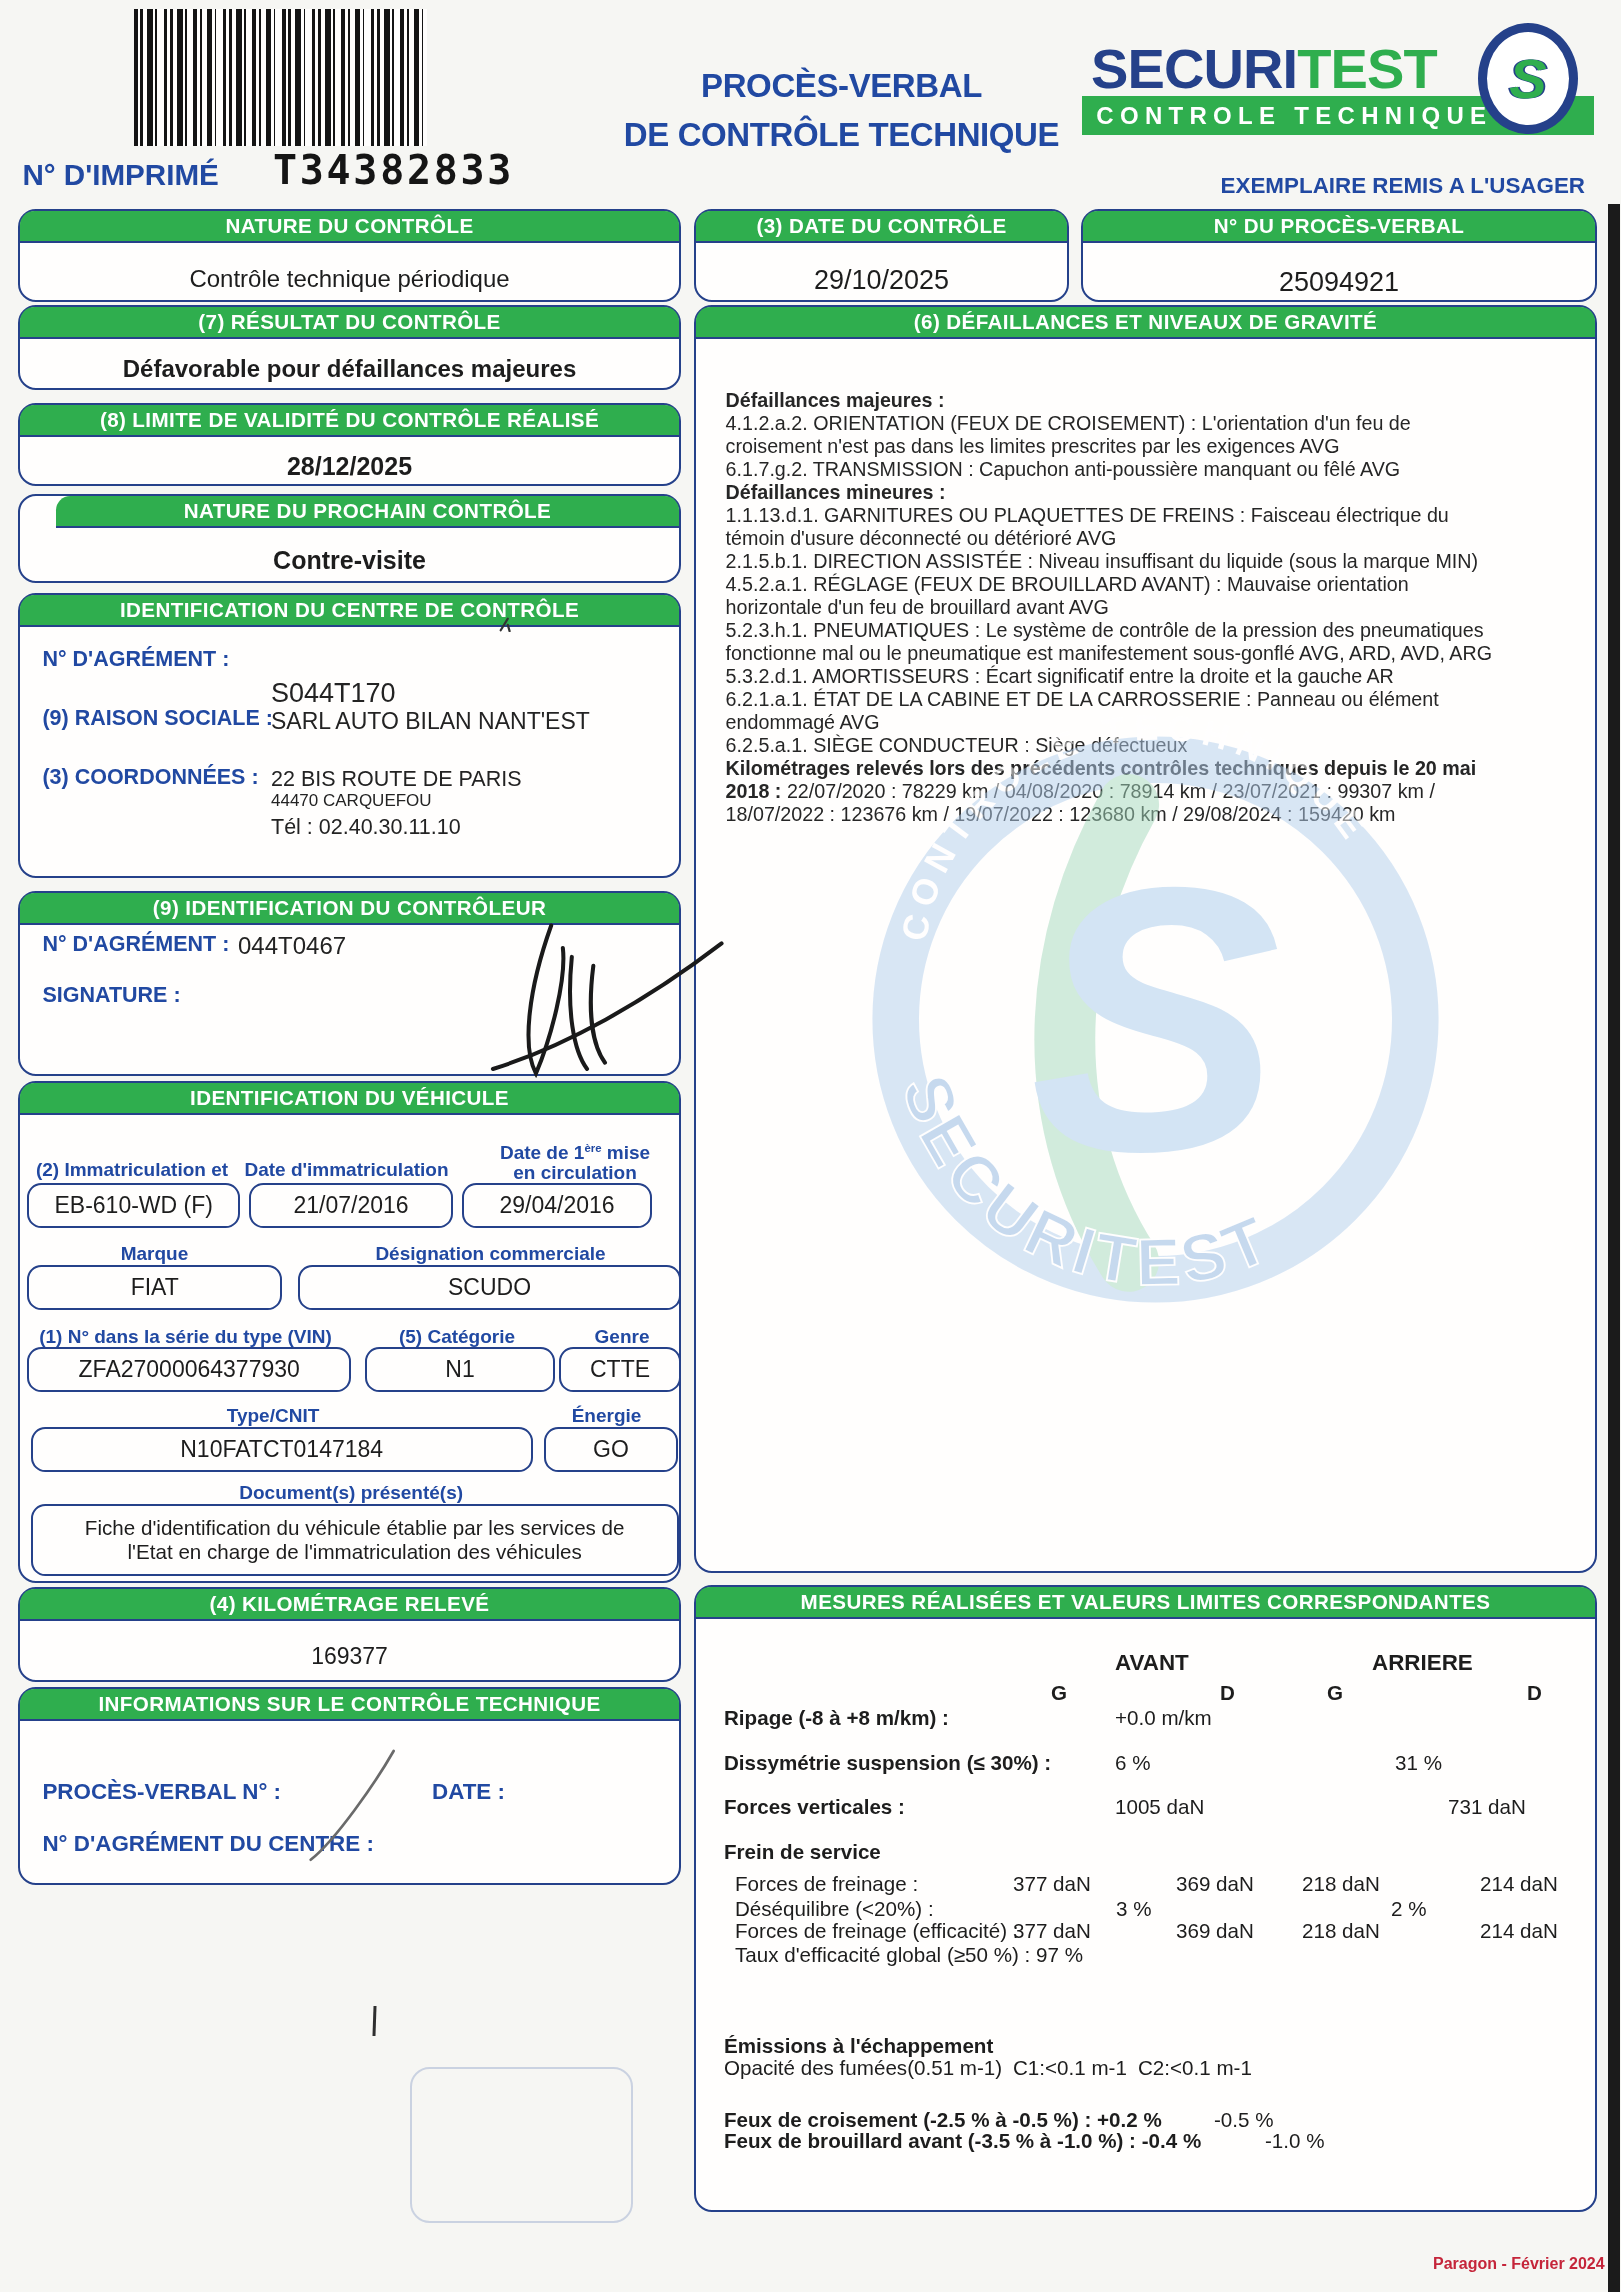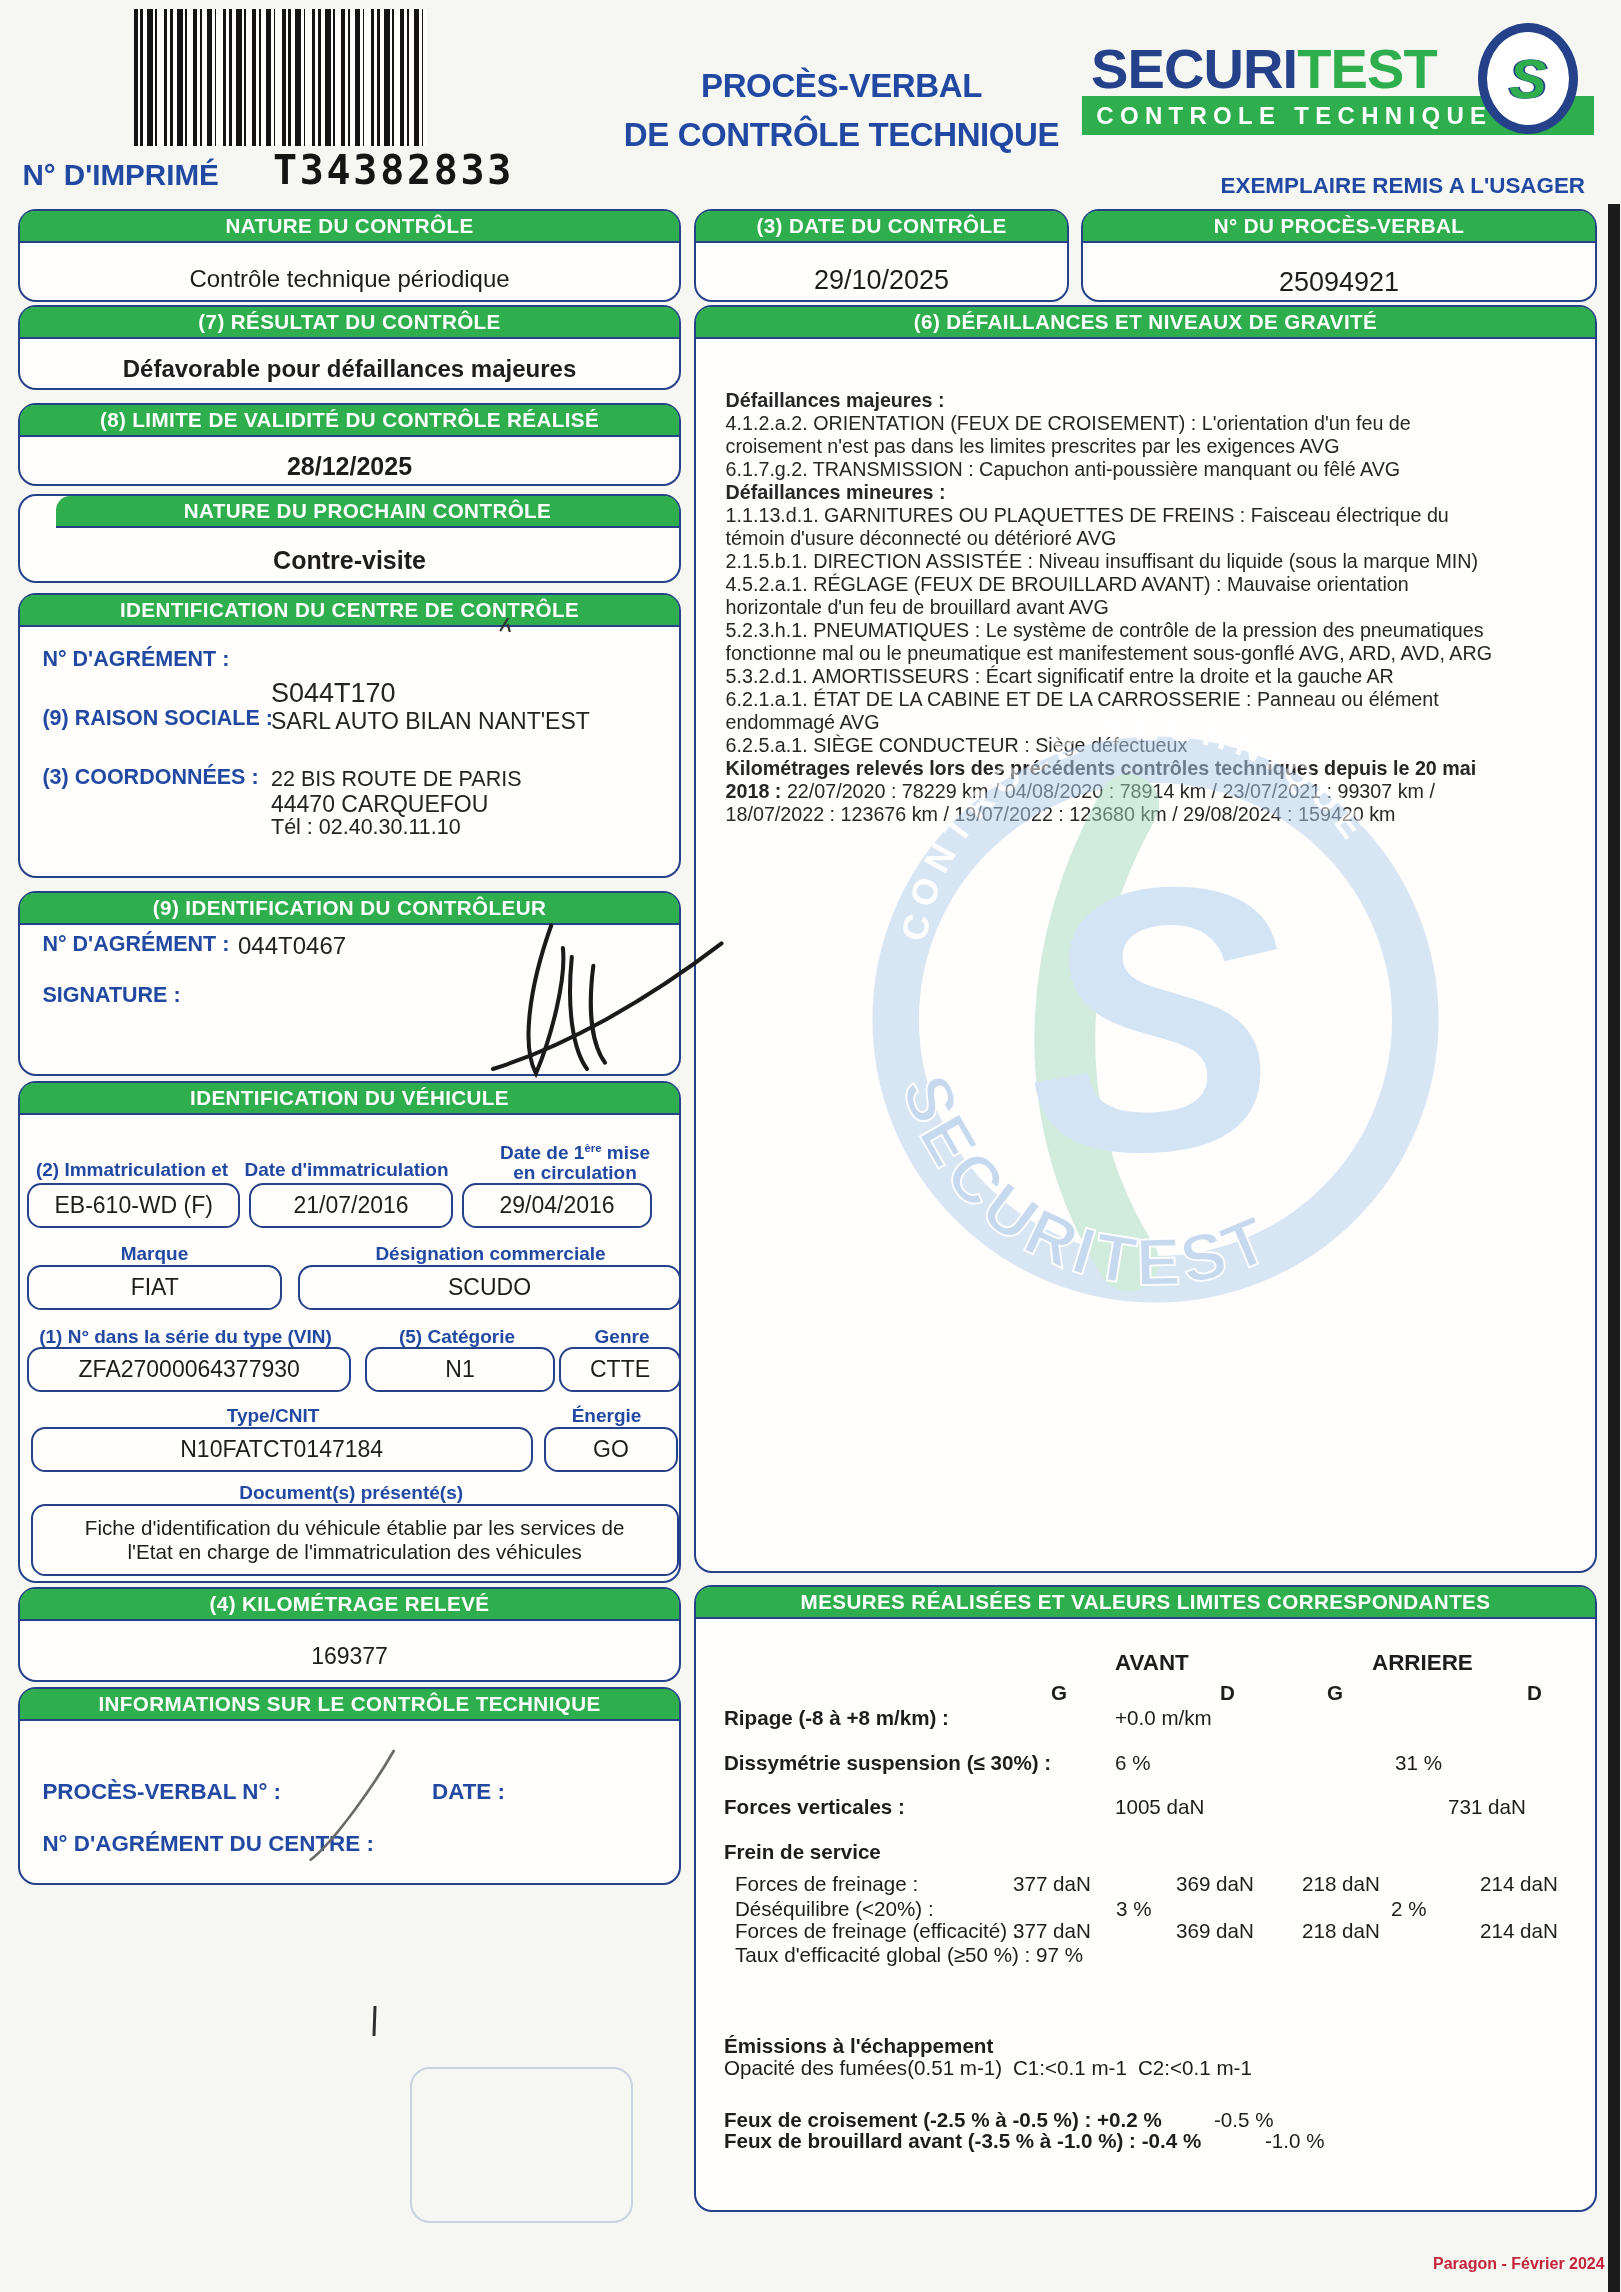--- a/index.html
+++ b/index.html
@@ -109,21 +109,21 @@
   </div>
 
   <div class="box" style="left:18px;top:593px;width:663px;height:285px;">
     <div class="hdr">IDENTIFICATION DU CENTRE DE CONTRÔLE</div>
     <div class="lbl" style="left:22.4px;top:52px;">N° D'AGRÉMENT :</div>
     <div class="ink" style="left:251px;top:49px;font-size:27px;margin-top:34px;">S044T170</div>
     <div class="lbl" style="left:22.4px;top:111px;">(9) RAISON SOCIALE :</div>
     <div class="ink" style="left:251px;top:113px;font-size:23px;">SARL AUTO BILAN NANT'EST</div>
     <div class="lbl" style="left:22.4px;top:170px;">(3) COORDONNÉES :</div>
     <div class="ink" style="left:251px;top:172px;font-size:21.5px;">22 BIS ROUTE DE PARIS</div>
-    <div class="ink" style="left:251px;top:196px;font-size:23px;">44470 CARQUEFOU</div>
+    <div class="ink" style="left:251px;top:196px;font-size:17px;">44470 CARQUEFOU</div>
     <div class="ink" style="left:251px;top:220px;font-size:21.5px;">Tél : 02.40.30.11.10</div>
   </div>
 
   <div class="box" style="left:18px;top:891px;width:663px;height:185px;">
     <div class="hdr">(9) IDENTIFICATION DU CONTRÔLEUR</div>
     <div class="lbl" style="left:22.4px;top:39px;">N° D'AGRÉMENT :</div>
     <div class="ink" style="left:218px;top:39px;font-size:24px;">044T0467</div>
     <div class="lbl" style="left:22.4px;top:90px;">SIGNATURE :</div>
   </div>
 

